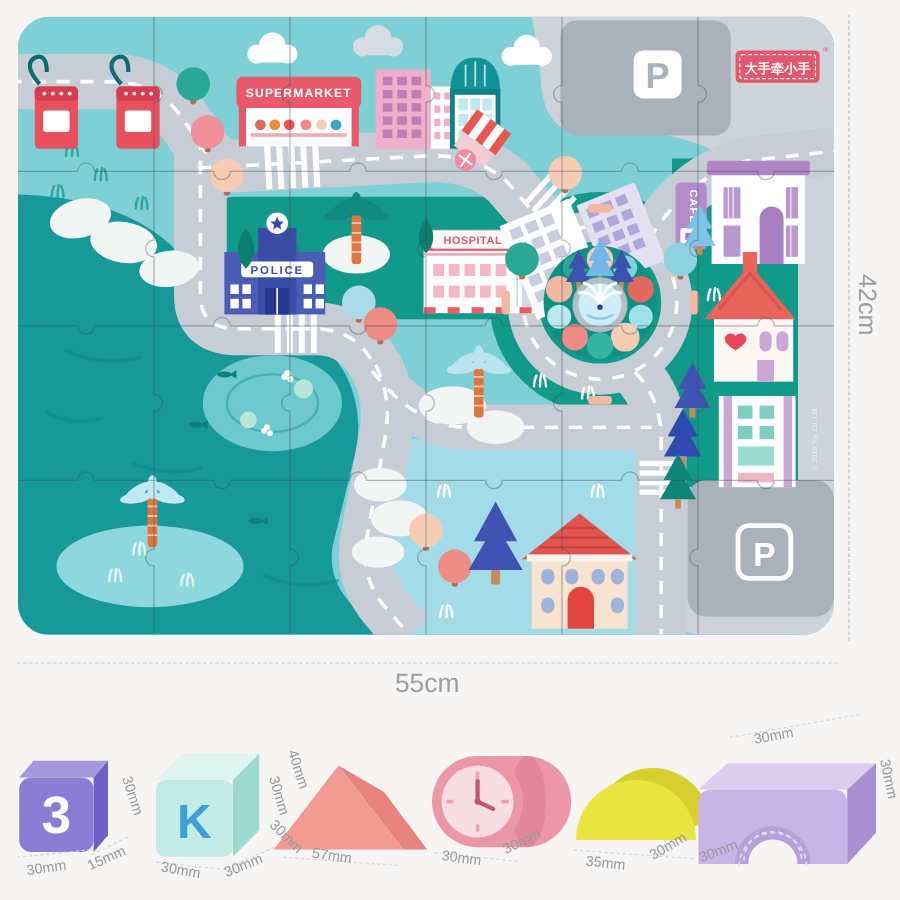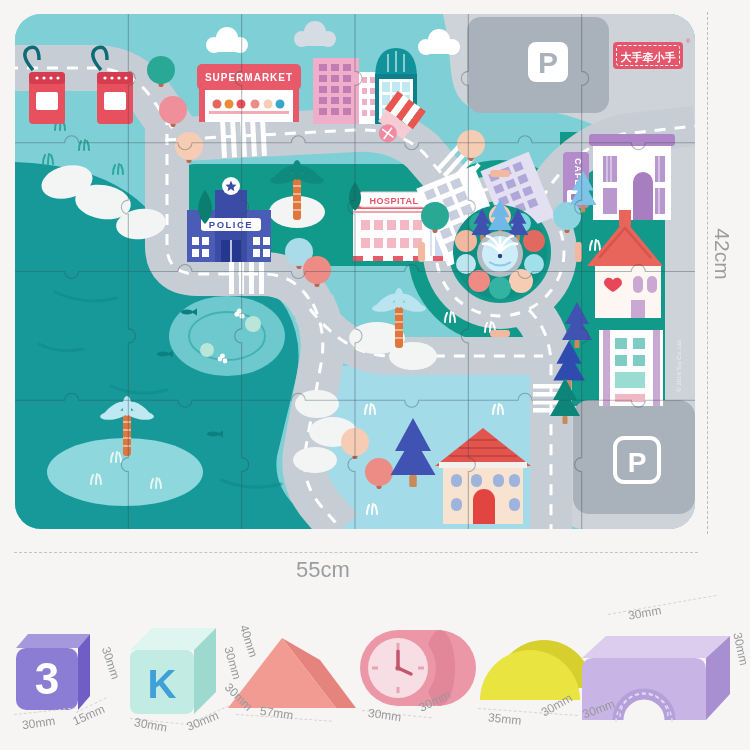--- a/index.html
+++ b/index.html
@@ -9,21 +9,21 @@
   }
   #mat{
     position:absolute;left:15px;top:14px;width:680px;height:515px;
     border-radius:26px;overflow:hidden;background:#7ed0d6;
   }
   #mat svg{display:block;font-family:"Liberation Sans",sans-serif}
   .dim-label{position:absolute;color:#9b9ea1;white-space:nowrap}
   #dim-right-line{position:absolute;left:707px;top:12px;height:522px;width:0;border-left:1px dashed #babdbf}
   #dim-bottom-line{position:absolute;left:14px;top:552px;width:684px;height:0;border-top:1px dashed #c2c4c5}
   #dim-right-label{left:696px;top:242px;font-size:21px;transform:rotate(90deg)}
-  #dim-bottom-label{left:296px;top:557px;width:120px;font-size:22px}
+  #dim-bottom-label{left:296px;top:557px;width:120px;text-align:center;font-size:22px}
   .toy{position:absolute}
   .toy svg{display:block;position:absolute;left:0;top:0}
   .mm{position:absolute;font-size:12px;color:#96999c;white-space:nowrap}
   .dline{position:absolute;width:50px;border-top:1px dashed #d4d5d5;transform-origin:left center}
 </style>
 </head>
 <body>
 
 <div id="mat">
 <svg viewBox="0 0 680 515" width="680" height="515">

